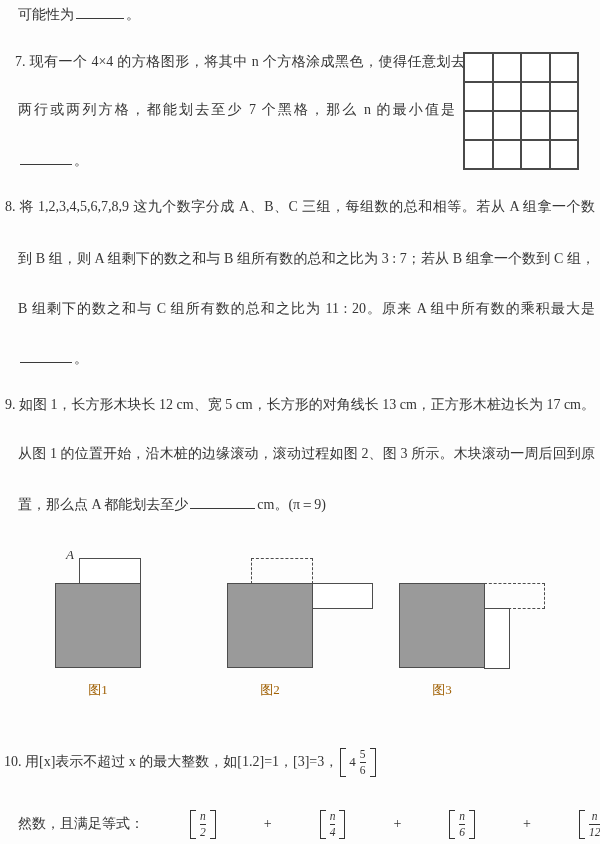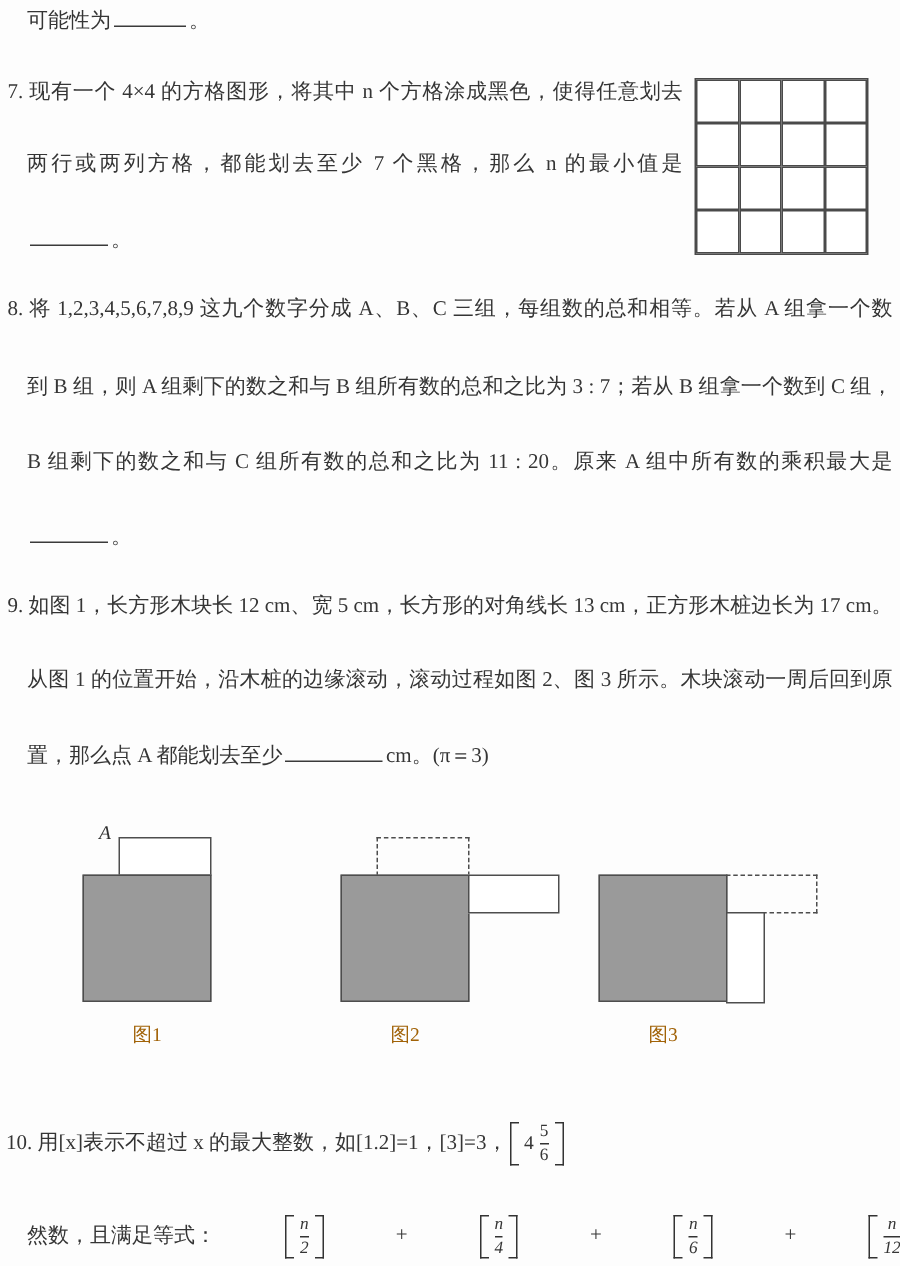--- a/index.html
+++ b/index.html
@@ -36,21 +36,21 @@
   .whole{font-size:13px;padding-left:3px;}
   .op{padding:0 2px;}
 </style>
 </head>
 <body>
 
 <div class="tline" style="left:18px;top:4px;">
   <span>可能性为</span><span class="blank" style="width:48px;"></span><span>。</span>
 </div>
 
-<div class="jline" style="left:5px;top:51px;width:450px;">7. 现有一个 4×4 的方格图形，将其中 n 个方格涂成黑色，使得任意划去</div>
+<div class="jline" style="left:15px;top:51px;width:450px;">7. 现有一个 4×4 的方格图形，将其中 n 个方格涂成黑色，使得任意划去</div>
 <div class="jline" style="left:18px;top:99px;width:437px;">两行或两列方格，都能划去至少 7 个黑格，那么 n 的最小值是</div>
 <div class="tline" style="left:18px;top:150px;">
   <span class="blank" style="width:52px;"></span><span>。</span>
 </div>
 <div class="grid44" style="grid-template-columns: repeat(4, 1fr); grid-template-rows: repeat(4, 1fr);">
     <div class="cell"></div>
     <div class="cell"></div>
     <div class="cell"></div>
     <div class="cell"></div>
     <div class="cell"></div>
@@ -70,21 +70,21 @@
 <div class="jline" style="left:5px;top:196px;width:590px;">8. 将 1,2,3,4,5,6,7,8,9 这九个数字分成 A、B、C 三组，每组数的总和相等。若从 A 组拿一个数</div>
 <div class="jline" style="left:18px;top:248px;width:577px;">到 B 组，则 A 组剩下的数之和与 B 组所有数的总和之比为 3 : 7；若从 B 组拿一个数到 C 组，则</div>
 <div class="jline" style="left:18px;top:298px;width:577px;">B 组剩下的数之和与 C 组所有数的总和之比为 11 : 20。原来 A 组中所有数的乘积最大是</div>
 <div class="tline" style="left:18px;top:348px;">
   <span class="blank" style="width:52px;"></span><span>。</span>
 </div>
 
 <div class="jline" style="left:5px;top:394px;width:590px;">9. 如图 1，长方形木块长 12 cm、宽 5 cm，长方形的对角线长 13 cm，正方形木桩边长为 17 cm。木块</div>
 <div class="jline" style="left:18px;top:443px;width:577px;">从图 1 的位置开始，沿木桩的边缘滚动，滚动过程如图 2、图 3 所示。木块滚动一周后回到原位</div>
 <div class="tline" style="left:18px;top:494px;">
-  <span>置，那么点 A 都能划去至少</span><span class="blank" style="width:65px;"></span><span>cm。(π＝3)</span>
+  <span>置，那么点 A 都能划去至少</span><span class="blank" style="width:65px;"></span><span>cm。(π＝9)</span>
 </div>
 
 <div class="figures">
 
   <span class="point-label" style="left:66px;top:2px;">A</span>
   <div class="fig-rect" style="left:79px;top:13px;width:62px;height:26px;"></div>
   <div class="fig-square" style="left:55px;top:38px;"></div>
   <div class="fig-caption" style="left:76px;top:136px;">图1</div>
 
   <div class="fig-dashed dash-top" style="left:251px;top:13px;width:62px;height:26px;"></div>

